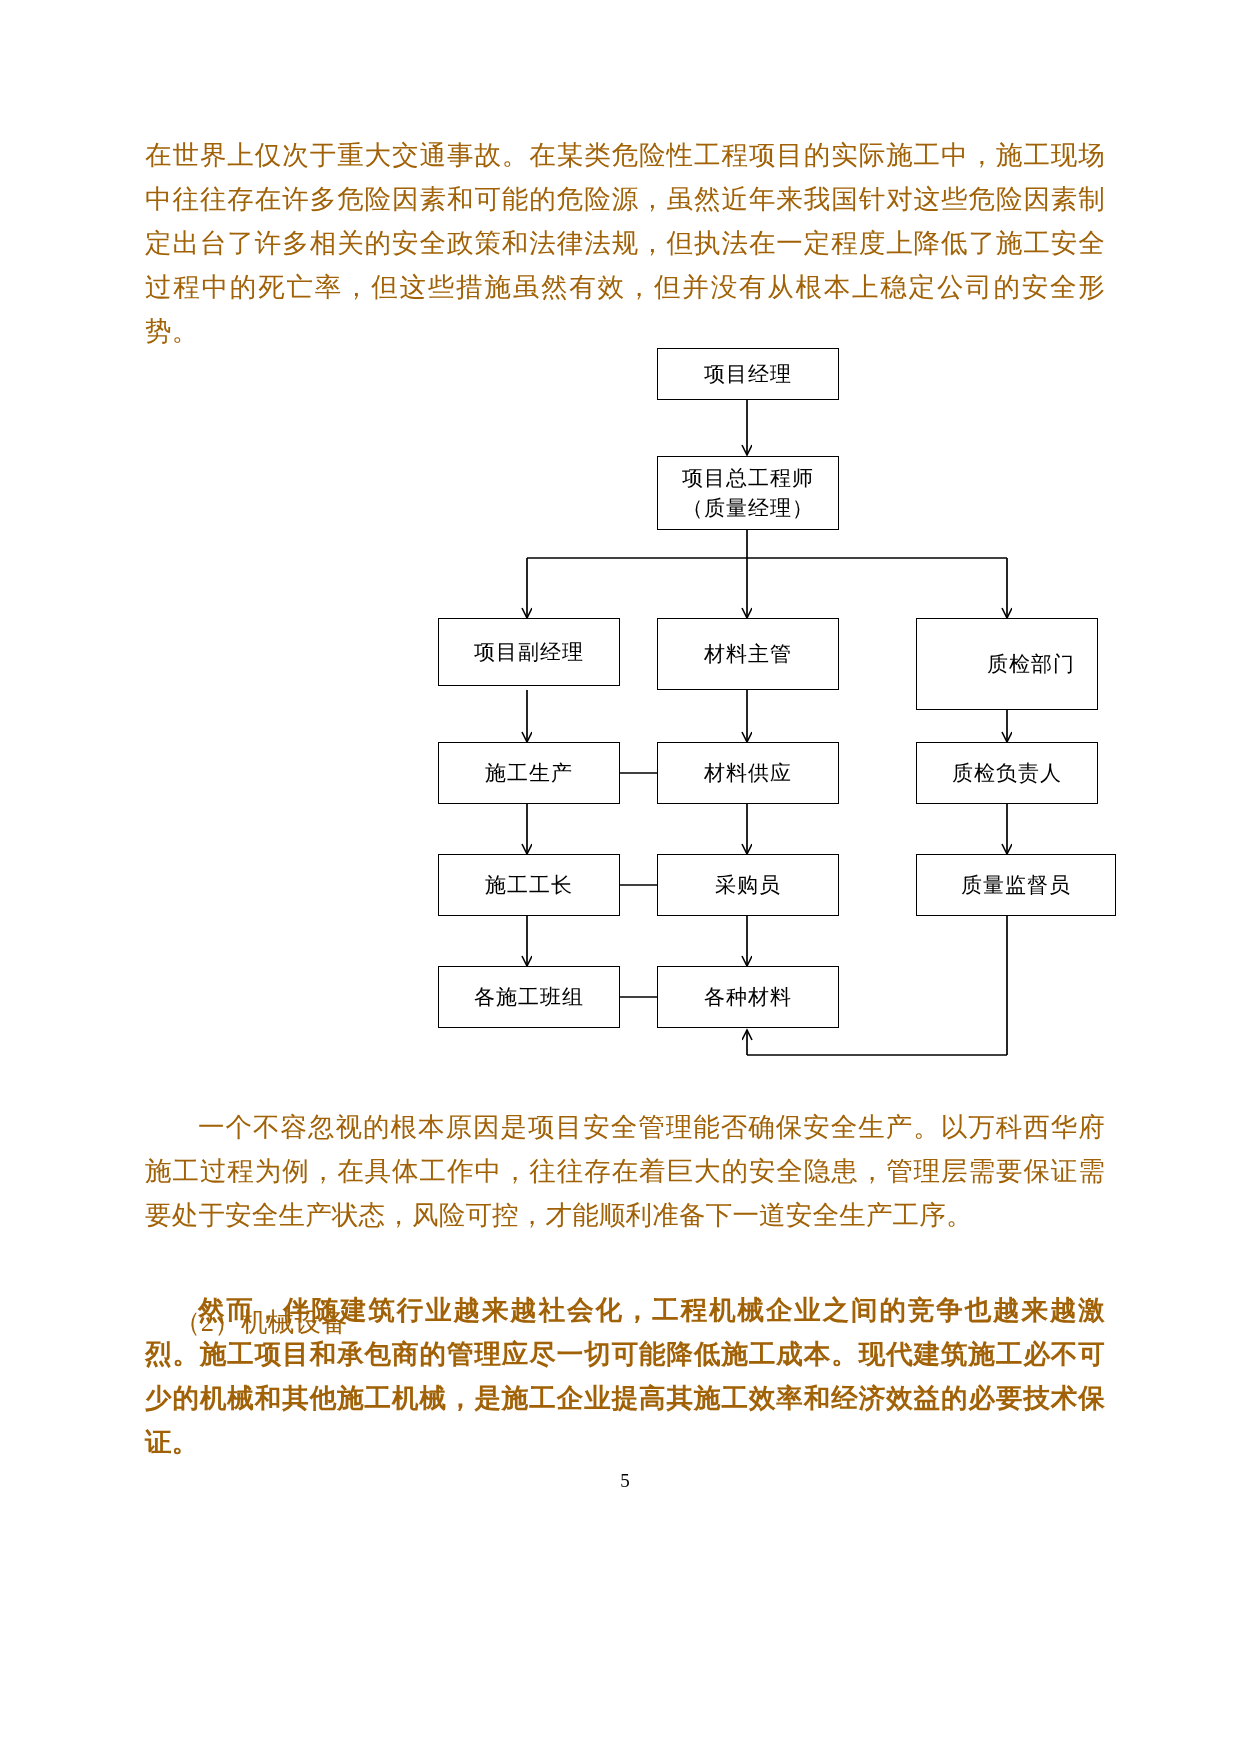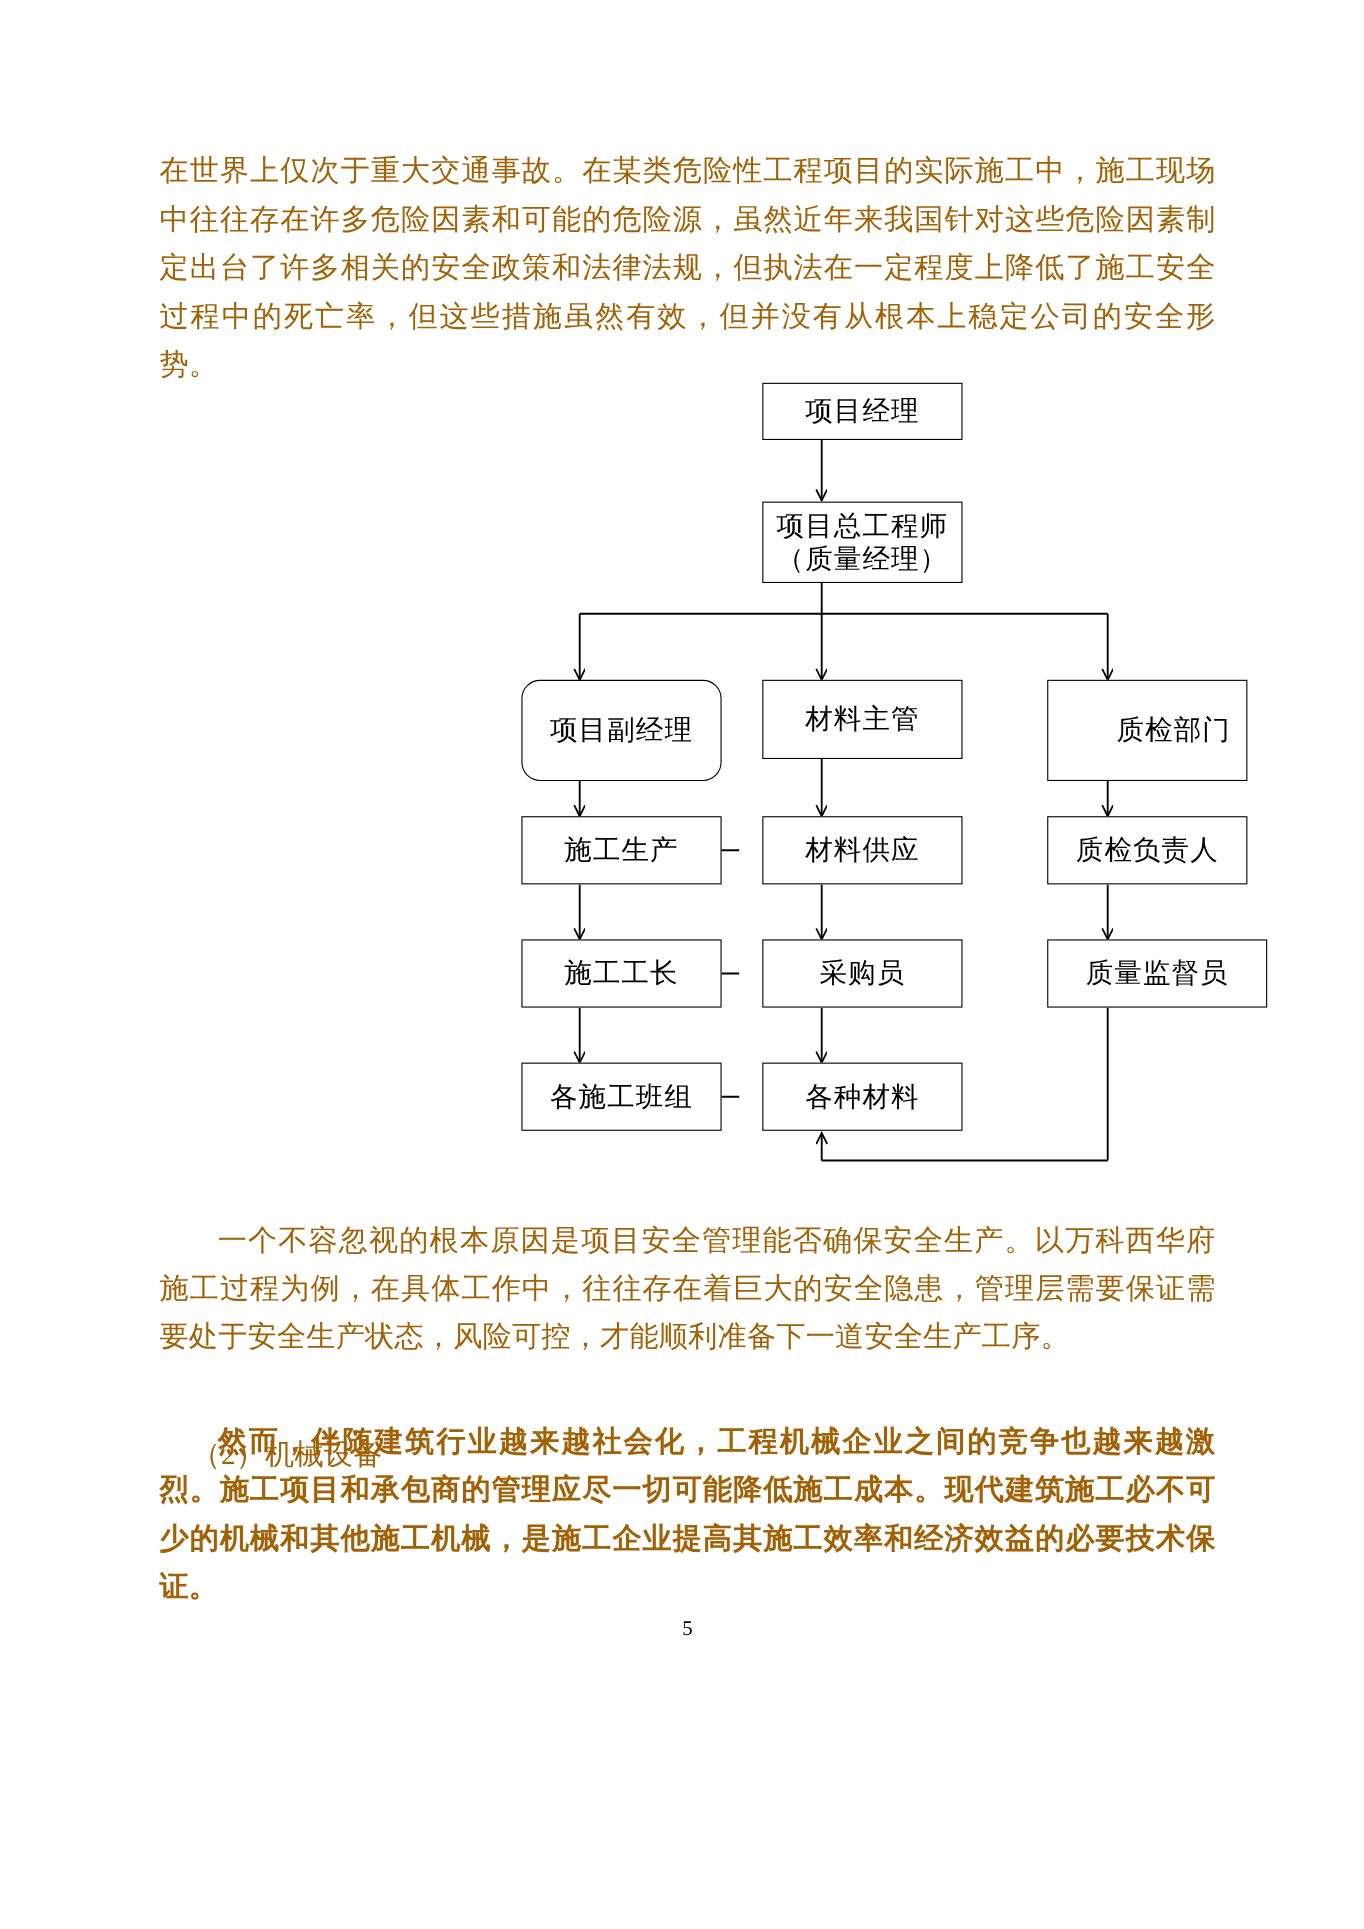--- a/index.html
+++ b/index.html
@@ -56,27 +56,26 @@
   }
   .node {
     position: absolute;
     border: 1.6px solid #000;
     background: #fff;
     box-sizing: border-box;
     display: flex;
     align-items: center;
     justify-content: center;
     font-family: "Liberation Sans", "DejaVu Sans", sans-serif;
-    font-size: 25px;
+    font-size: 21px;
     line-height: 30px;
     text-align: center;
     letter-spacing: 1px;
     color: #000;
     white-space: pre-line;
-    margin-left: 36px;
   }
   .flow svg {
     position: absolute;
     left: 0; top: 0;
     width: 960px;
     height: 760px;
     overflow: visible;
   }
   
   #para-mid {
@@ -157,21 +156,21 @@
           <line x1="717" y1="725" x2="457" y2="725"></line>
           <line x1="457" y1="725" x2="457" y2="700" marker-end="url(#ah)"></line>
         </g>
       </svg>
 
       <div class="node" style="left:367px; top:18px; width:182px; height:52px;">项目经理</div>
 
       <div class="node" style="left:367px; top:126px; width:182px; height:74px;">项目总工程师
 （质量经理）</div>
 
-      <div class="node" style="left:148px; top:288px; width:182px; height:92px;border-radius:17px;">项目副经理</div>
+      <div class="node" style="left:148px; top:288px; width:182px; height:68px;">项目副经理</div>
       <div class="node" style="left:367px; top:288px; width:182px; height:72px;">材料主管</div>
       <div class="node" style="left:626px; top:288px; width:182px; height:92px;padding-left:48px;">质检部门</div>
 
       <div class="node" style="left:148px; top:412px; width:182px; height:62px;">施工生产</div>
       <div class="node" style="left:367px; top:412px; width:182px; height:62px;">材料供应</div>
       <div class="node" style="left:626px; top:412px; width:182px; height:62px;">质检负责人</div>
 
       <div class="node" style="left:148px; top:524px; width:182px; height:62px;">施工工长</div>
       <div class="node" style="left:367px; top:524px; width:182px; height:62px;">采购员</div>
       <div class="node" style="left:626px; top:524px; width:200px; height:62px;">质量监督员</div>

